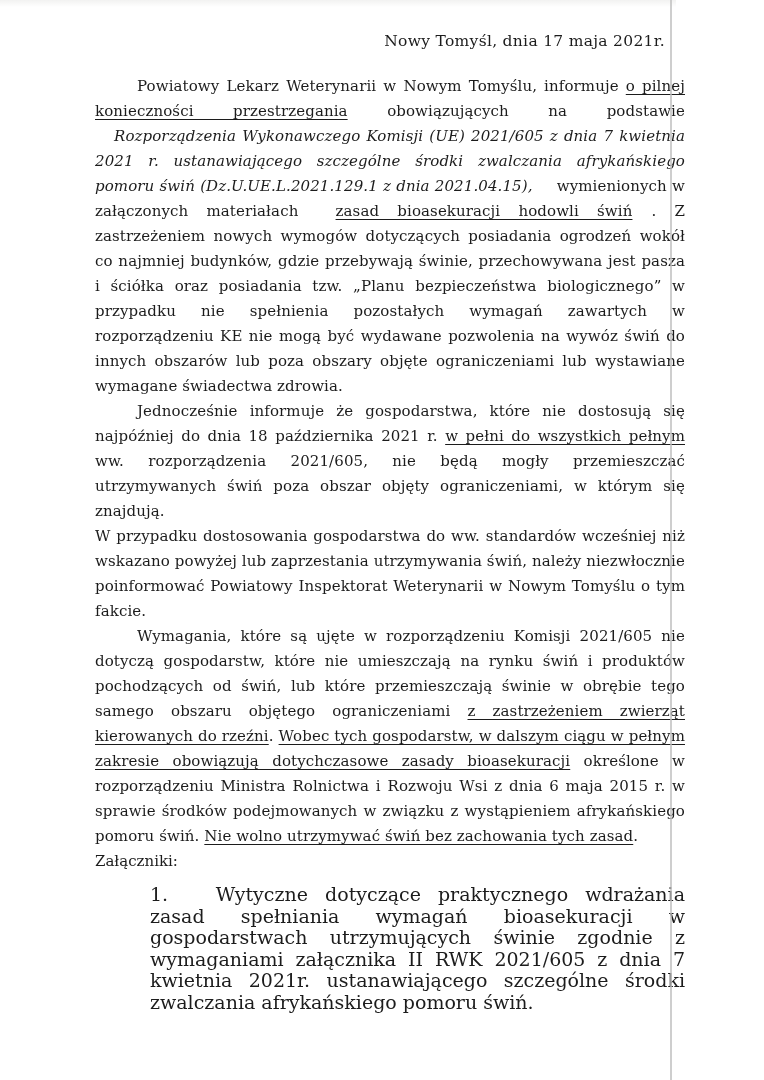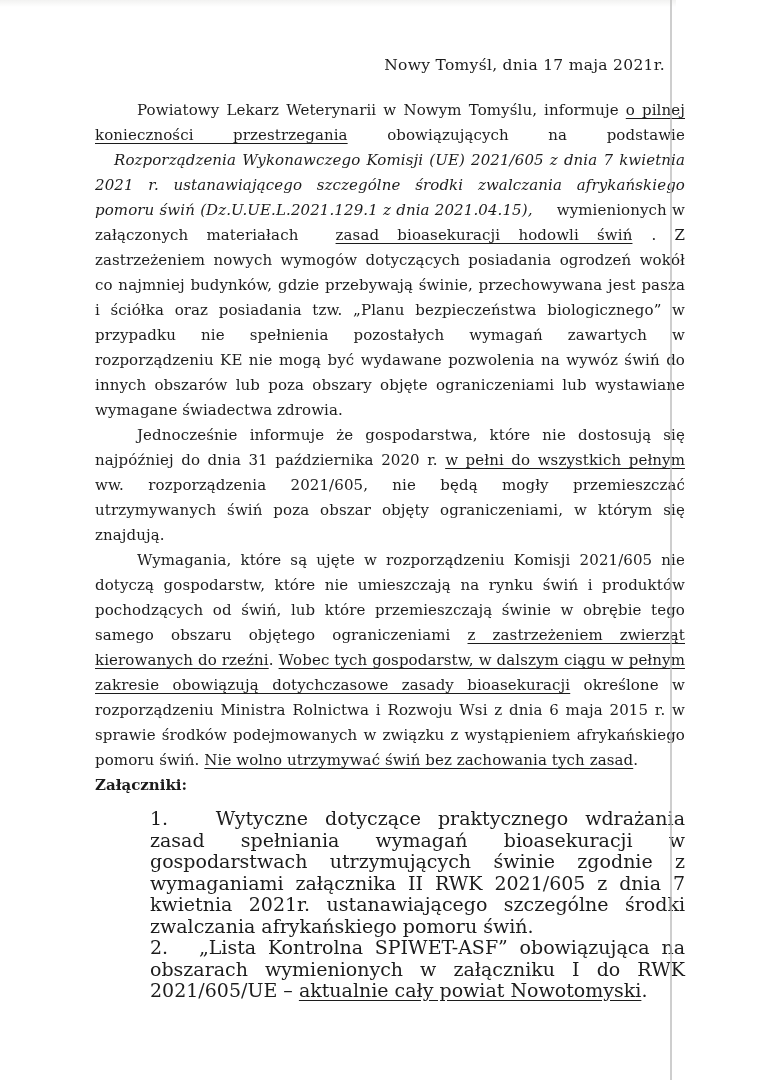--- a/index.html
+++ b/index.html
@@ -8,21 +8,21 @@
     font-family: "DejaVu Serif", "Liberation Serif", serif;
     background: #ffffff;
     color: #1c1c1c;
     position: relative;
     overflow: hidden;
   }
   .page {
     position: relative;
     width: 676px;
     height: 1080px;
-    padding: 56px 0 0 95px;
+    padding: 32px 0 0 95px;
     background: linear-gradient(180deg, #f2f2f1 0px, #ffffff 7px);
   }
   .content { width: 590px; }
   .date-line {
     text-align: right;
     padding-right: 20px;
     font-size: 15.5px;
     margin-bottom: 24px;
     letter-spacing: 0.3px;
   }
@@ -32,21 +32,21 @@
     text-align: justify;
     letter-spacing: 0.1px;
   }
   p.indent { text-indent: 42px; }
   .seg-b { font-weight: normal; margin-left: 19px; }
   .seg-i { font-style: italic; }
   .seg-u { text-decoration: underline; text-underline-offset: 2.5px; }
   .attachments-heading {
     font-size: 15px;
     line-height: 25px;
-    font-weight: bold;
+    font-weight: normal;
   }
   .attachments {
     margin: 10px 0 0 55px;
     width: 535px;
   }
   p.list-item {
     font-size: 19px;
     line-height: 21.5px;
     text-align: justify;
   }
@@ -64,30 +64,30 @@
 <body>
 
 <div class="page">
 
   <div class="content">
 
     <div class="date-line">Nowy Tomyśl, dnia 17 maja 2021r.</div>
 
     <p class="para indent"><span>Powiatowy Lekarz Weterynarii w Nowym Tomyślu, informuje </span><span class="seg-u">o pilnej konieczności przestrzegania</span><span> obowiązujących na podstawie </span><span class="seg-b seg-i">Rozporządzenia Wykonawczego Komisji (UE) 2021/605 z dnia 7 kwietnia 2021 r. ustanawiającego szczególne środki zwalczania afrykańskiego pomoru świń (Dz.U.UE.L.2021.129.1 z dnia 2021.04.15),</span><span class="seg-b"> wymienionych w załączonych materiałach </span><span class="seg-b seg-u">zasad bioasekuracji hodowli świń</span><span class="seg-b">.</span><span> Z zastrzeżeniem nowych wymogów dotyczących posiadania ogrodzeń wokół co najmniej budynków, gdzie przebywają świnie, przechowywana jest pasza i ściółka oraz posiadania tzw. „Planu bezpieczeństwa biologicznego” w przypadku nie spełnienia pozostałych wymagań zawartych w rozporządzeniu KE nie mogą być wydawane pozwolenia na wywóz świń do innych obszarów lub poza obszary objęte ograniczeniami lub wystawiane wymagane świadectwa zdrowia.</span></p>
 
-    <p class="para indent"><span>Jednocześnie informuje że gospodarstwa, które nie dostosują się najpóźniej do dnia 31 października 2020 r. </span><span class="seg-u">w pełni do wszystkich pełnym</span><span> ww. rozporządzenia 2021/605, nie będą mogły przemieszczać utrzymywanych świń poza obszar objęty ograniczeniami, w którym się znajdują.</span></p>
+    <p class="para indent"><span>Jednocześnie informuje że gospodarstwa, które nie dostosują się najpóźniej do dnia 18 października 2021 r. </span><span class="seg-u">w pełni do wszystkich pełnym</span><span> ww. rozporządzenia 2021/605, nie będą mogły przemieszczać utrzymywanych świń poza obszar objęty ograniczeniami, w którym się znajdują.</span></p>
 
+    <p class="para"><span>W przypadku dostosowania gospodarstwa do ww. standardów wcześniej niż wskazano powyżej lub zaprzestania utrzymywania świń, należy niezwłocznie poinformować Powiatowy Inspektorat Weterynarii w Nowym Tomyślu o tym fakcie.</span></p>
 
     <p class="para indent"><span>Wymagania, które są ujęte w rozporządzeniu Komisji 2021/605 nie dotyczą gospodarstw, które nie umieszczają na rynku świń i produktów pochodzących od świń, lub które przemieszczają świnie w obrębie tego samego obszaru objętego ograniczeniami </span><span class="seg-u">z zastrzeżeniem zwierząt kierowanych do rzeźni</span><span>. </span><span class="seg-u">Wobec tych gospodarstw, w dalszym ciągu w pełnym zakresie obowiązują dotychczasowe zasady bioasekuracji</span><span> określone w rozporządzeniu Ministra Rolnictwa i Rozwoju Wsi z dnia 6 maja 2015 r. w sprawie środków podejmowanych w związku z wystąpieniem afrykańskiego pomoru świń. </span><span class="seg-u">Nie wolno utrzymywać świń bez zachowania tych zasad</span><span>.</span></p>
 
     <p class="attachments-heading">Załączniki:</p>
 
     <div class="attachments">
       <p class="list-item"><span>1.  </span><span class="seg-b">Wytyczne dotyczące praktycznego wdrażania zasad spełniania wymagań bioasekuracji</span><span> w gospodarstwach utrzymujących świnie zgodnie z wymaganiami załącznika II RWK 2021/605 z dnia 7 kwietnia 2021r. ustanawiającego szczególne środki zwalczania afrykańskiego pomoru świń.</span></p>
-      <p class="list-item"><span>2. </span><span class="seg-b">„Lista Kontrolna SPIWET-ASF”</span><span> obowiązująca na obszarach wymienionych w załączniku I do RWK 2021/605/UE – </span><span class="seg-u">aktualnie cały powiat Nowotomyski</span><span>.</span></p>
 
     </div>
 
   </div>
 
   <div class="scan-edge"></div>
 
 </div>
 
 </body></html>

